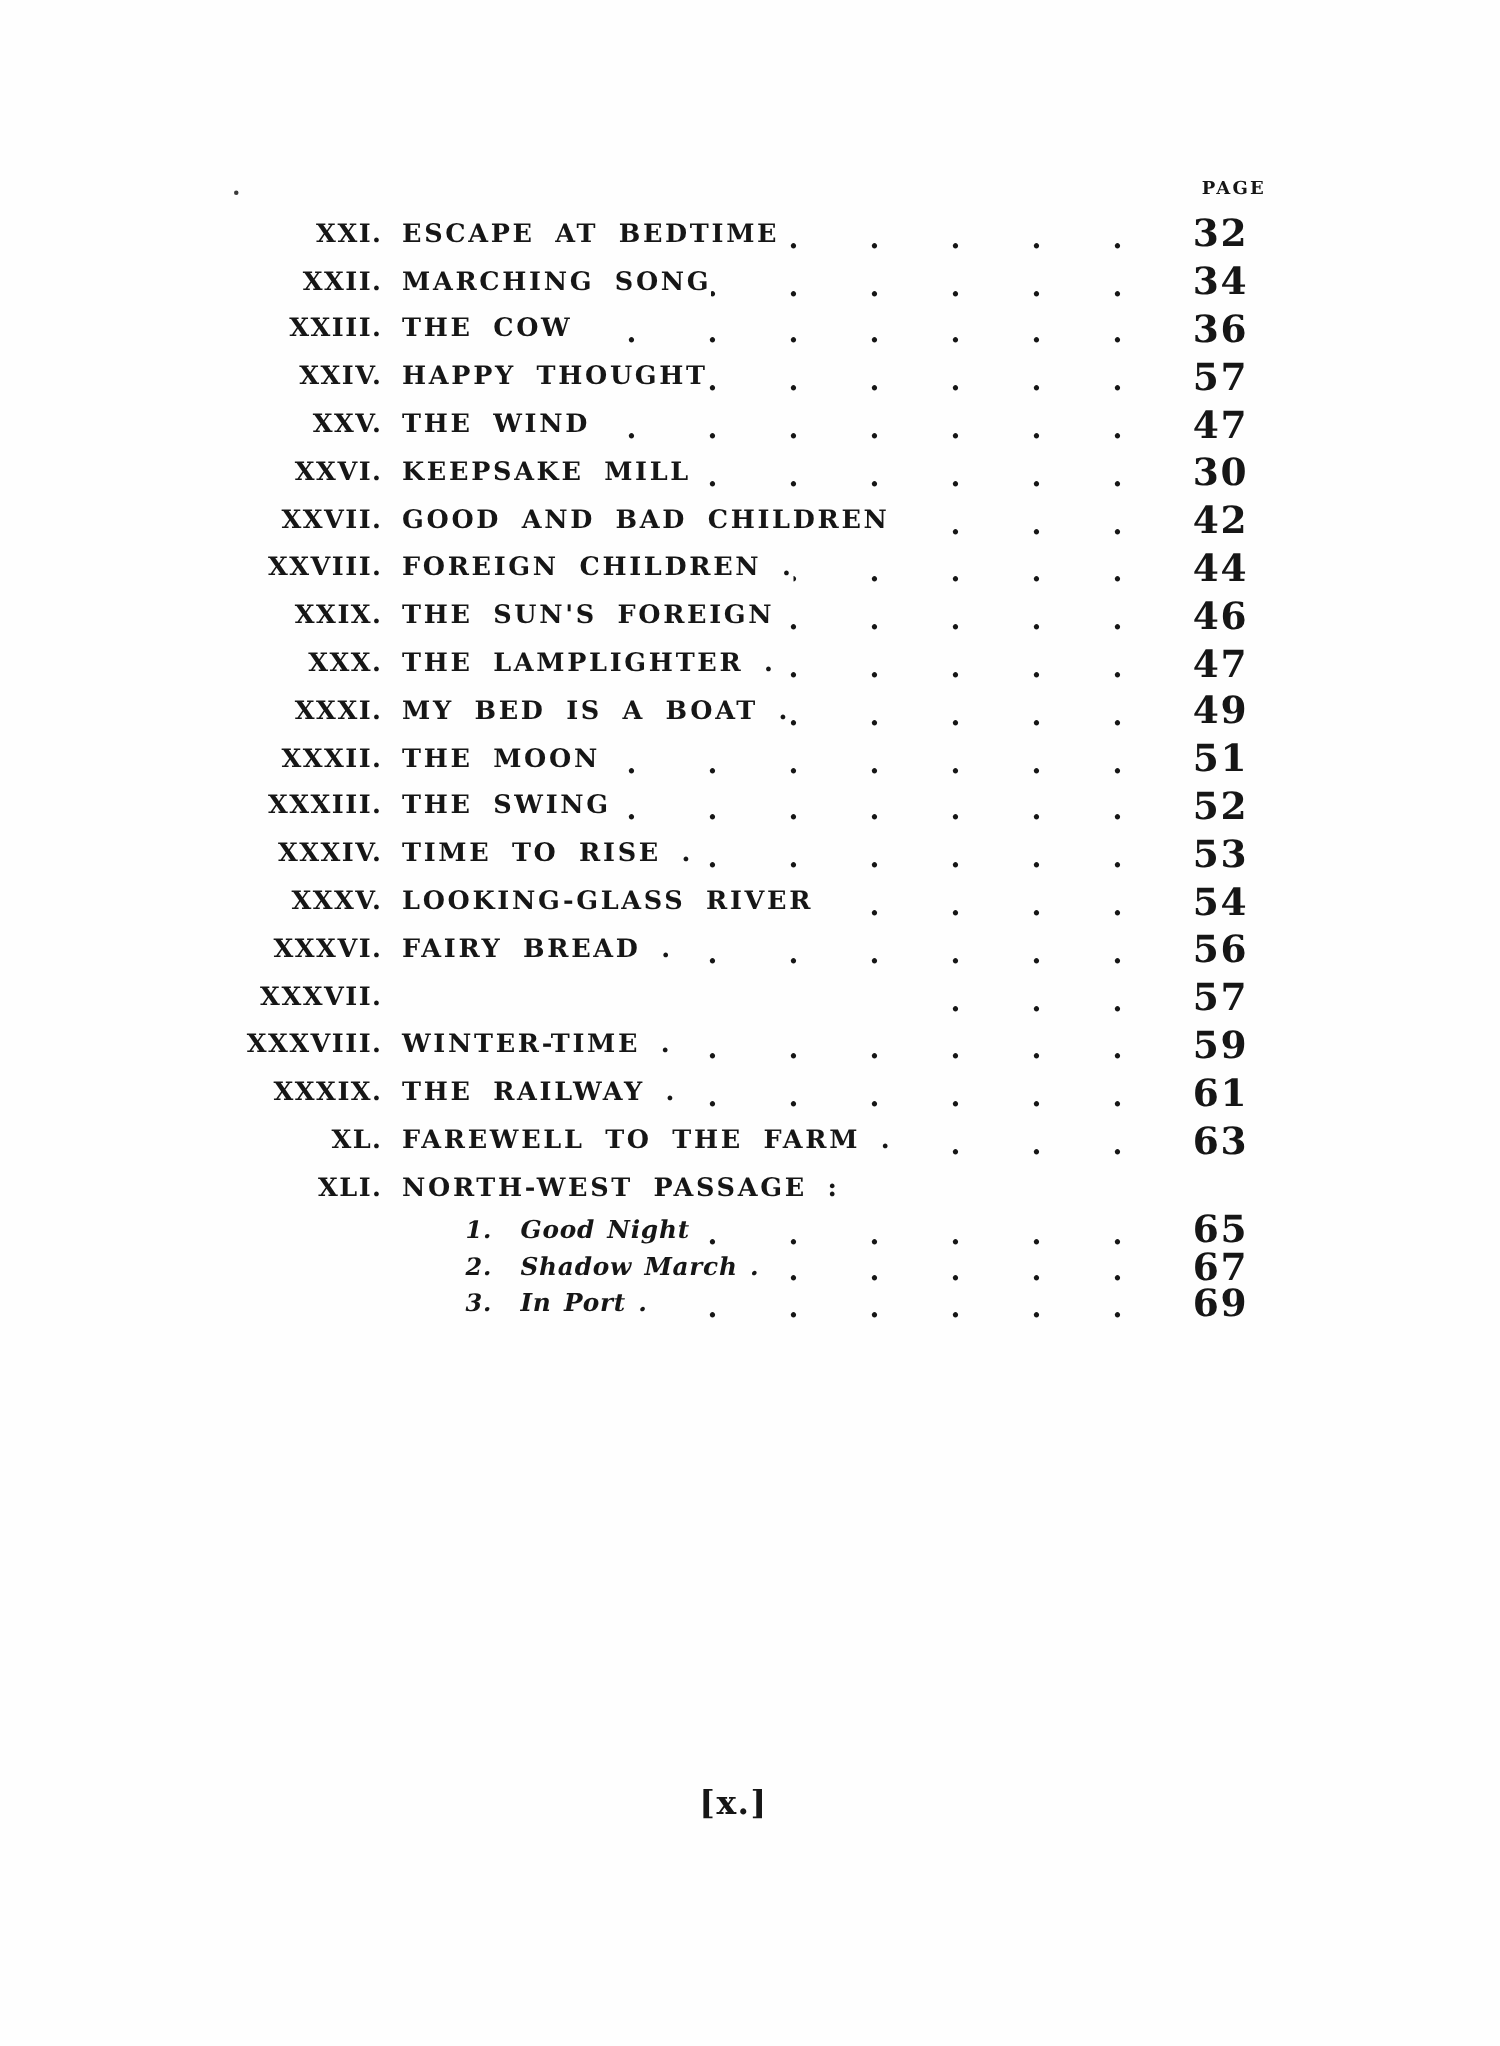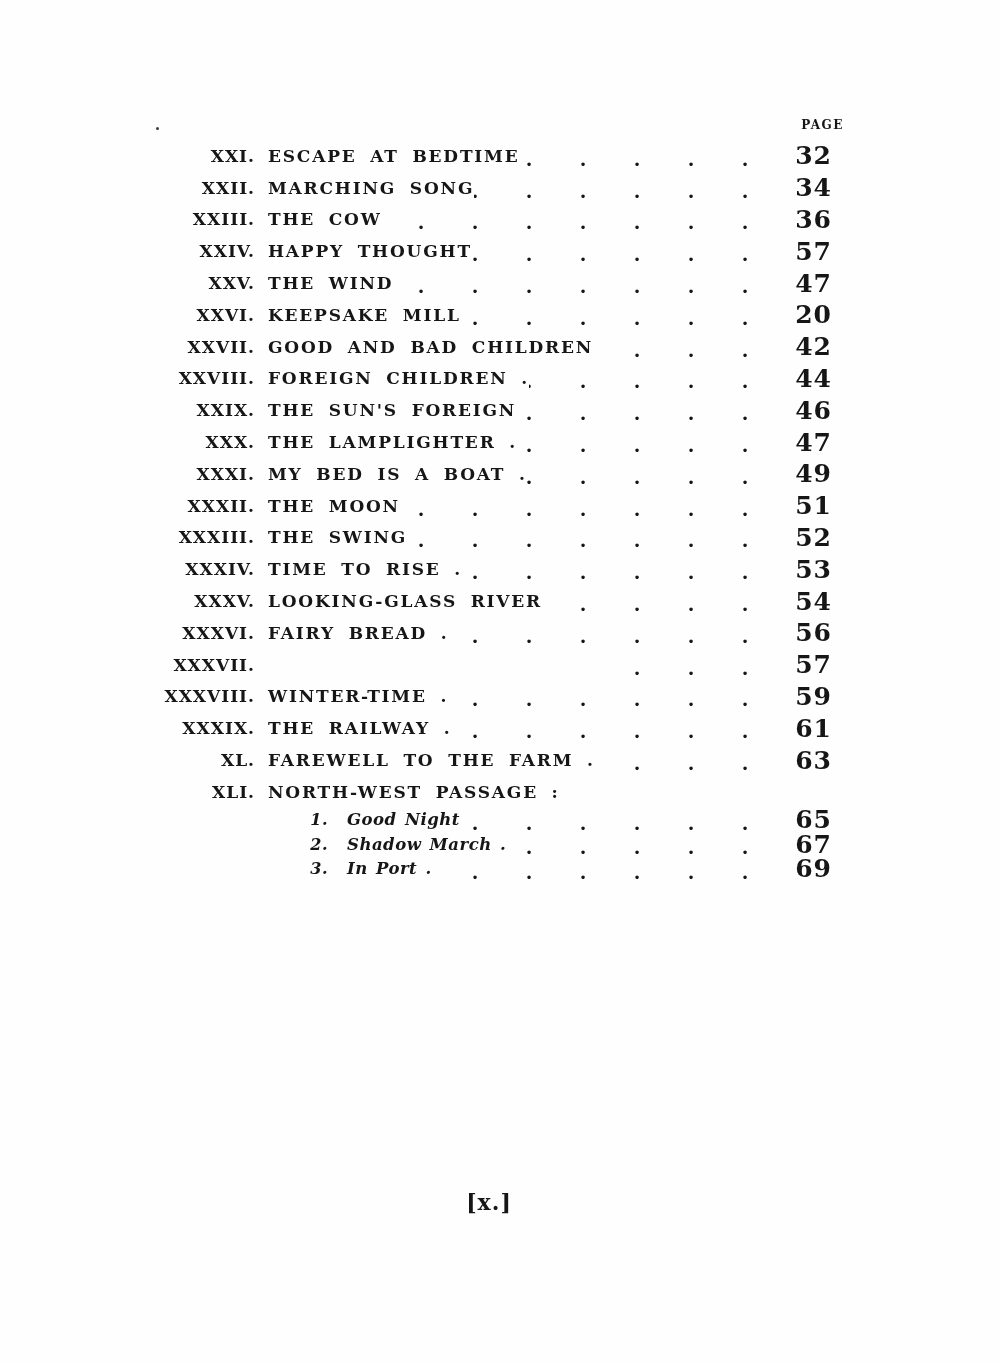--- a/index.html
+++ b/index.html
@@ -196,21 +196,21 @@
     <span class="numeral">XXVI.</span>
     <span class="title">KEEPSAKE MILL</span>
     <span class="dots">
             <span class="dot">.</span>
             <span class="dot">.</span>
             <span class="dot">.</span>
             <span class="dot">.</span>
             <span class="dot">.</span>
             <span class="dot">.</span>
           </span>
-    <span class="pagenum">20</span>
+    <span class="pagenum">30</span>
   </div>
         <div class="row">
     <span class="numeral">XXVII.</span>
     <span class="title">GOOD AND BAD CHILDREN</span>
     <span class="dots">
             <span class="dot">.</span>
             <span class="dot">.</span>
             <span class="dot">.</span>
             <span class="dot">.</span>
           </span>

